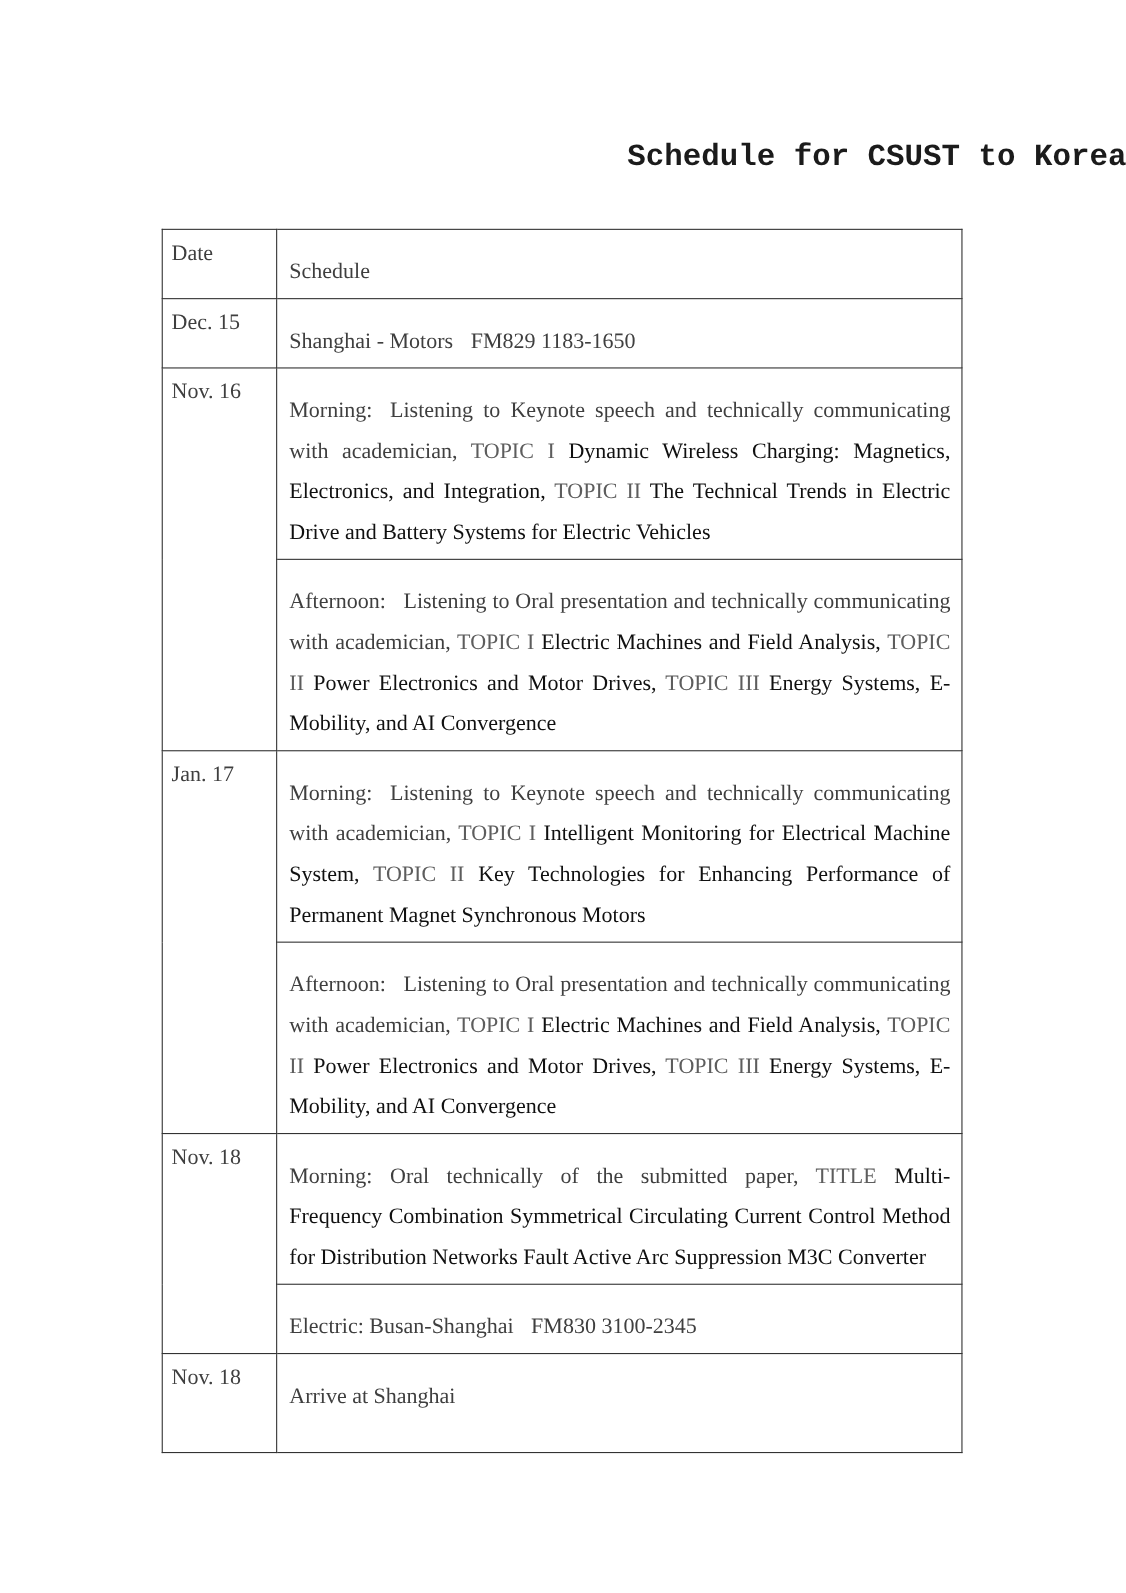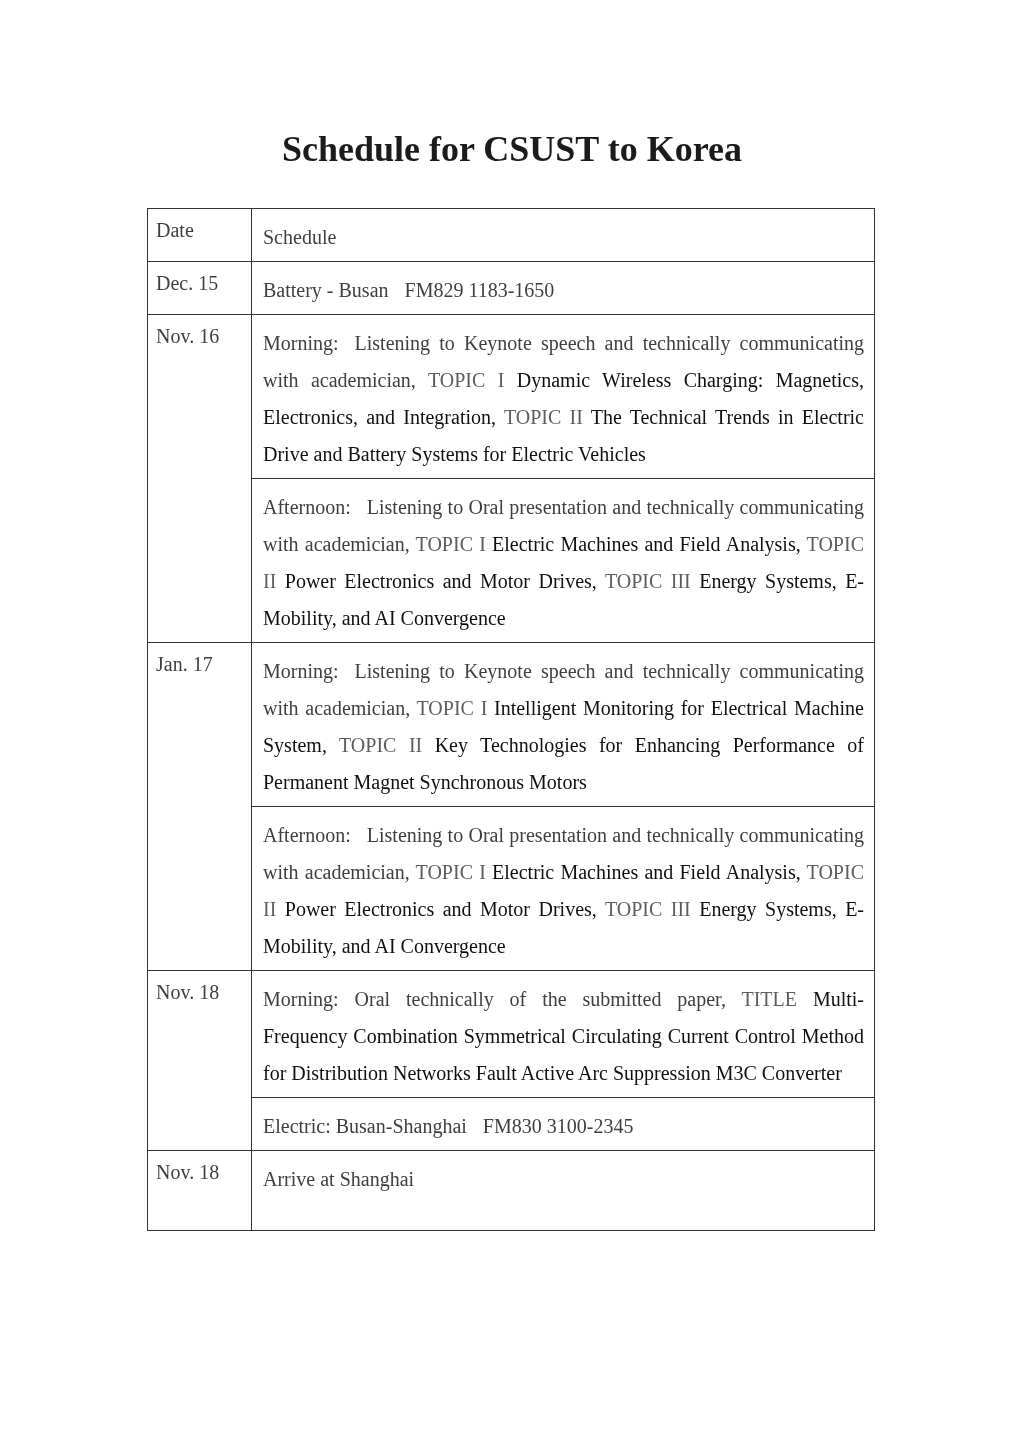--- a/index.html
+++ b/index.html
@@ -14,25 +14,25 @@
     background: #ffffff;
     font-family: "Liberation Serif", serif;
     overflow: hidden;
   }
   .doc-title {
     position: absolute;
     top: 128px;
     left: 0;
     width: 100%;
     margin: 0;
-    text-align: center;
-    font-size: 36px;
+    text-align: right;
+    font-size: 28px;
     font-weight: bold;
     color: #1b1b1b;
-    font-family: Liberation Serif, serif;
+    font-family: Liberation Mono, monospace;
   }
   table.schedule {
     position: absolute;
     top: 208px;
     left: 147px;
     width: 727px;
     border-collapse: collapse;
     table-layout: fixed;
   }
   col.c-date  { width: 104px; }
@@ -42,21 +42,21 @@
     vertical-align: top;
     font-size: 20px;
     line-height: 37px;
     color: var(--plain, #3f3f3f);
     overflow: hidden;
   }
   td.date-cell {
     padding: 3px 4px 4px 8px;
   }
   td.sched-cell {
-    padding: 10px 10px 5px 11px;
+    padding: 20px 10px 5px 11px;
     text-align: justify;
   }
   tr.header-row td {
     height: 37px;
   }
   tbody tr:last-child td {
     height: 64px;
   }
   .seg-plain { color: var(--plain, #3f3f3f); }
   .seg-label { color: var(--label, #5d5d5d); }
@@ -74,21 +74,21 @@
       <col class="c-date">
       <col class="c-sched">
     </colgroup>
     <tbody>
       <tr class="header-row">
         <td class="date-cell">Date</td>
         <td class="sched-cell">Schedule</td>
       </tr>
     <tr>
           <td class="date-cell" rowspan="1">Dec. 15</td>
-          <td class="sched-cell"><span class="seg-plain gap-after">Battery - Busan</span><span class="seg-plain">FM829 1183-1650</span></td>
+          <td class="sched-cell"><span class="seg-plain gap-after">Shanghai - Motors</span><span class="seg-plain">FM829 1183-1650</span></td>
         </tr>
         <tr>
           <td class="date-cell" rowspan="2">Nov. 16</td>
           <td class="sched-cell"><span class="seg-plain gap-after">Morning:</span><span class="seg-plain">Listening to Keynote speech and technically communicating with academician, </span><span class="seg-label">TOPIC I </span><span class="seg-emph">Dynamic Wireless Charging: Magnetics, Electronics, and Integration, </span><span class="seg-label">TOPIC II </span><span class="seg-emph">The Technical Trends in Electric Drive and Battery Systems for Electric Vehicles</span></td>
         </tr>
         <tr>
           <td class="sched-cell"><span class="seg-plain gap-after">Afternoon:</span><span class="seg-plain">Listening to Oral presentation and technically communicating with academician, </span><span class="seg-label">TOPIC I </span><span class="seg-emph">Electric Machines and Field Analysis, </span><span class="seg-label">TOPIC II </span><span class="seg-emph">Power Electronics and Motor Drives, </span><span class="seg-label">TOPIC III </span><span class="seg-emph">Energy Systems, E-Mobility, and AI Convergence</span></td>
         </tr>
         <tr>
           <td class="date-cell" rowspan="2">Jan. 17</td>

